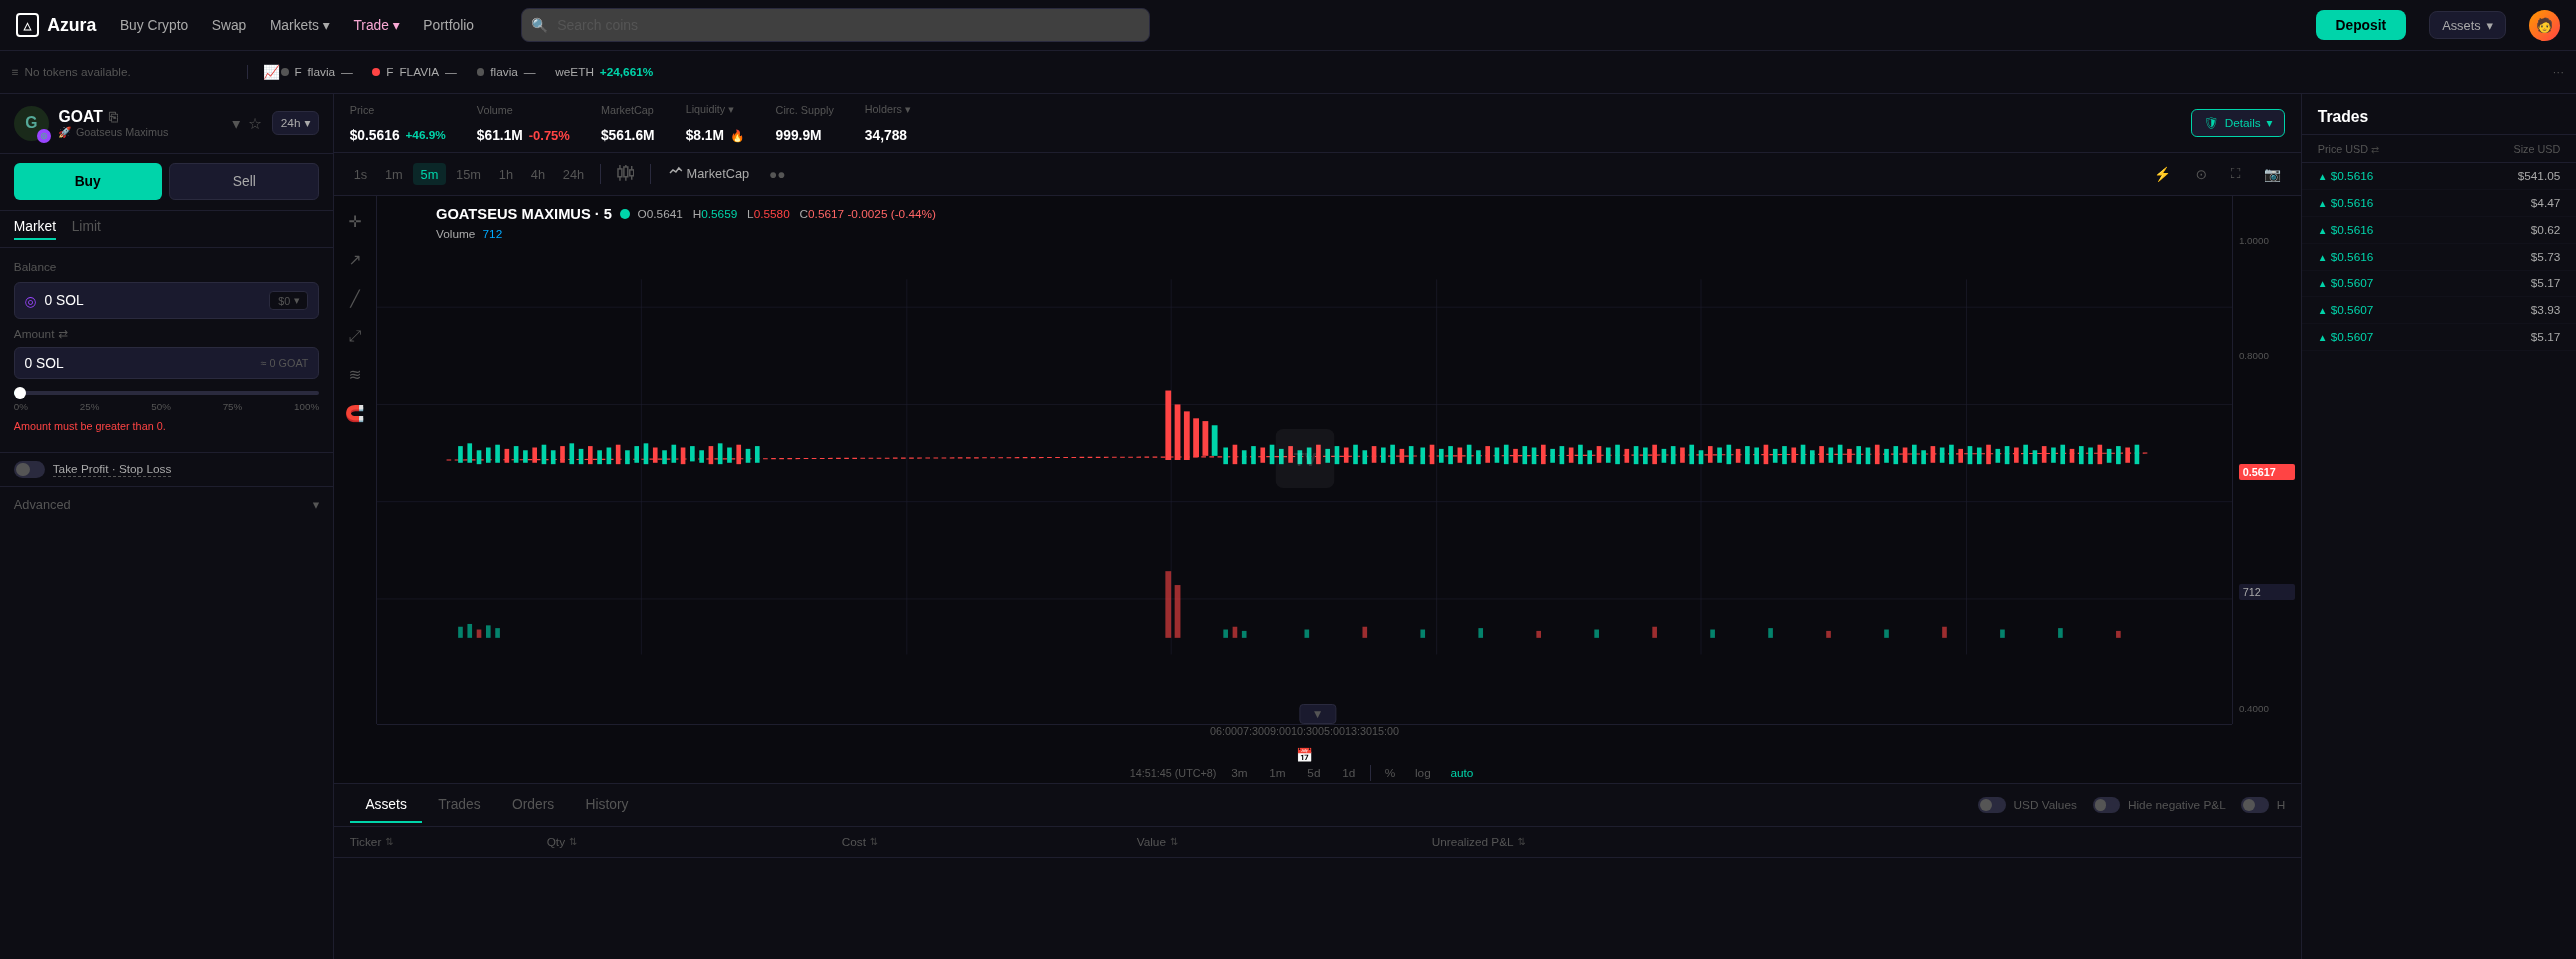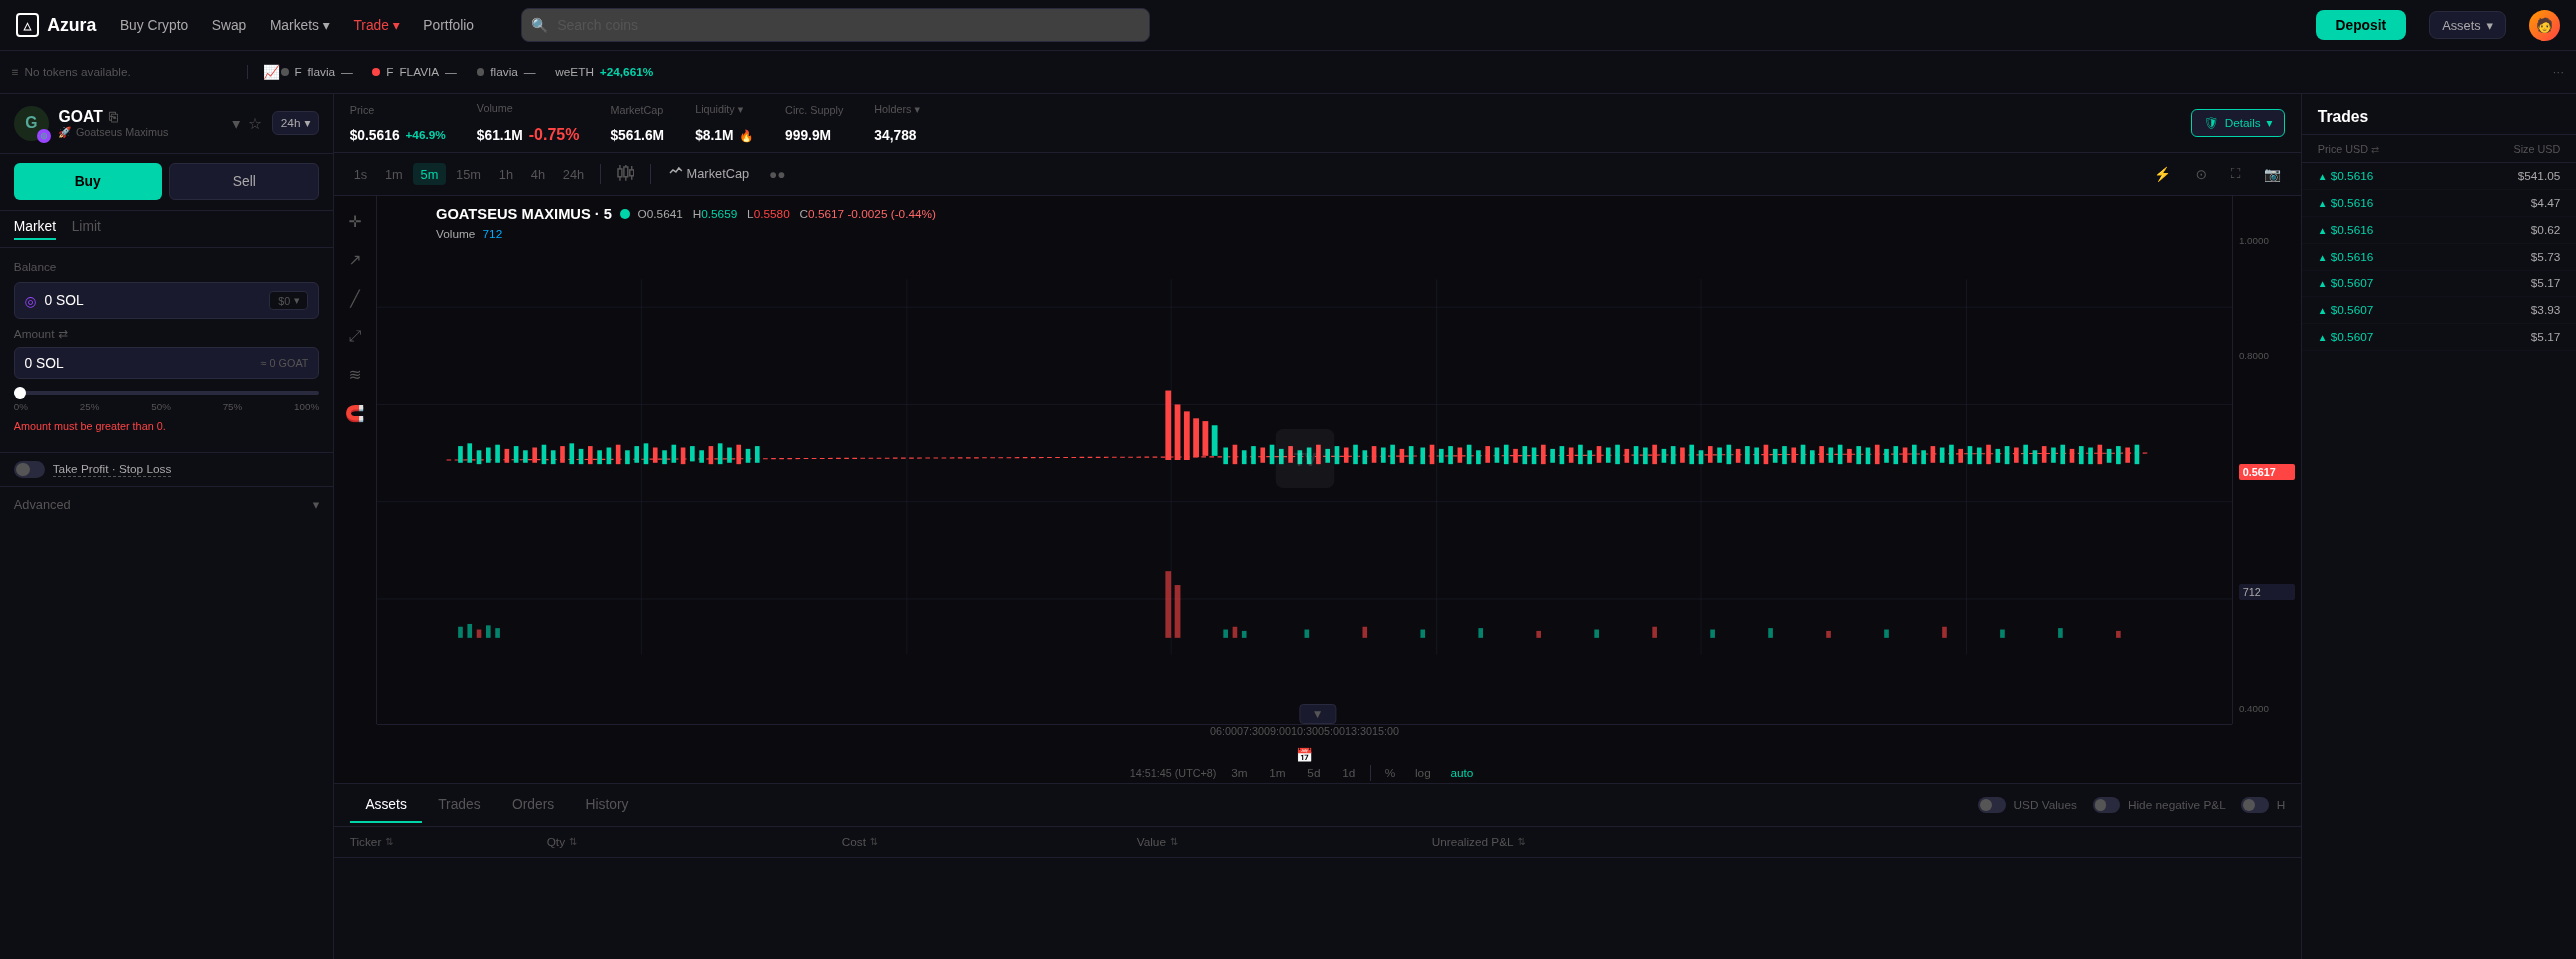--- a/index.html
+++ b/index.html
@@ -46,21 +46,21 @@
     }
     .nav-item {
       color: #aaa;
       cursor: pointer;
       font-size: 13.8px;
       padding: 3.9px 0;
       display: flex;
       align-items: center;
       gap: 3.9px;
     }
-    .nav-item.active { color: #ef4444; }
+    .nav-item.active { color: #f9a8d4; }
     .nav-search {
       flex: 1;
       max-width: 629px;
       margin-left: 23.6px;
       position: relative;
     }
     .nav-search input {
       width: 100%;
       background: #404040;
       border: 1px solid #2a2a3e;
@@ -405,21 +405,21 @@
       height: 59px;
       border-bottom: 1px solid #1e1e2e;
       gap: 31px;
       background: #0d0d14;
       flex-shrink: 0;
     }
     .stat-item { display: flex; flex-direction: column; gap: 12px; }
     .stat-label { font-size: 10.8px; color: #555; }
     .stat-value { font-size: 13.8px; color: #fff; font-weight: 600; display: flex; align-items: center; gap: 5.9px; }
     .stat-change-pos { color: #00d4aa; font-size: 11.8px; }
-    .stat-change-neg { color: #ff4444; font-size: 16px; }
+    .stat-change-neg { color: #ff4444; font-size: 13px; }
     .details-btn {
       margin-left: auto;
       display: flex;
       align-items: center;
       gap: 5.9px;
       background: #1a1a2e;
       border: 1px solid #00d4aa;
       border-radius: 5.9px;
       padding: 5.9px 11.8px;
       color: #00d4aa;

